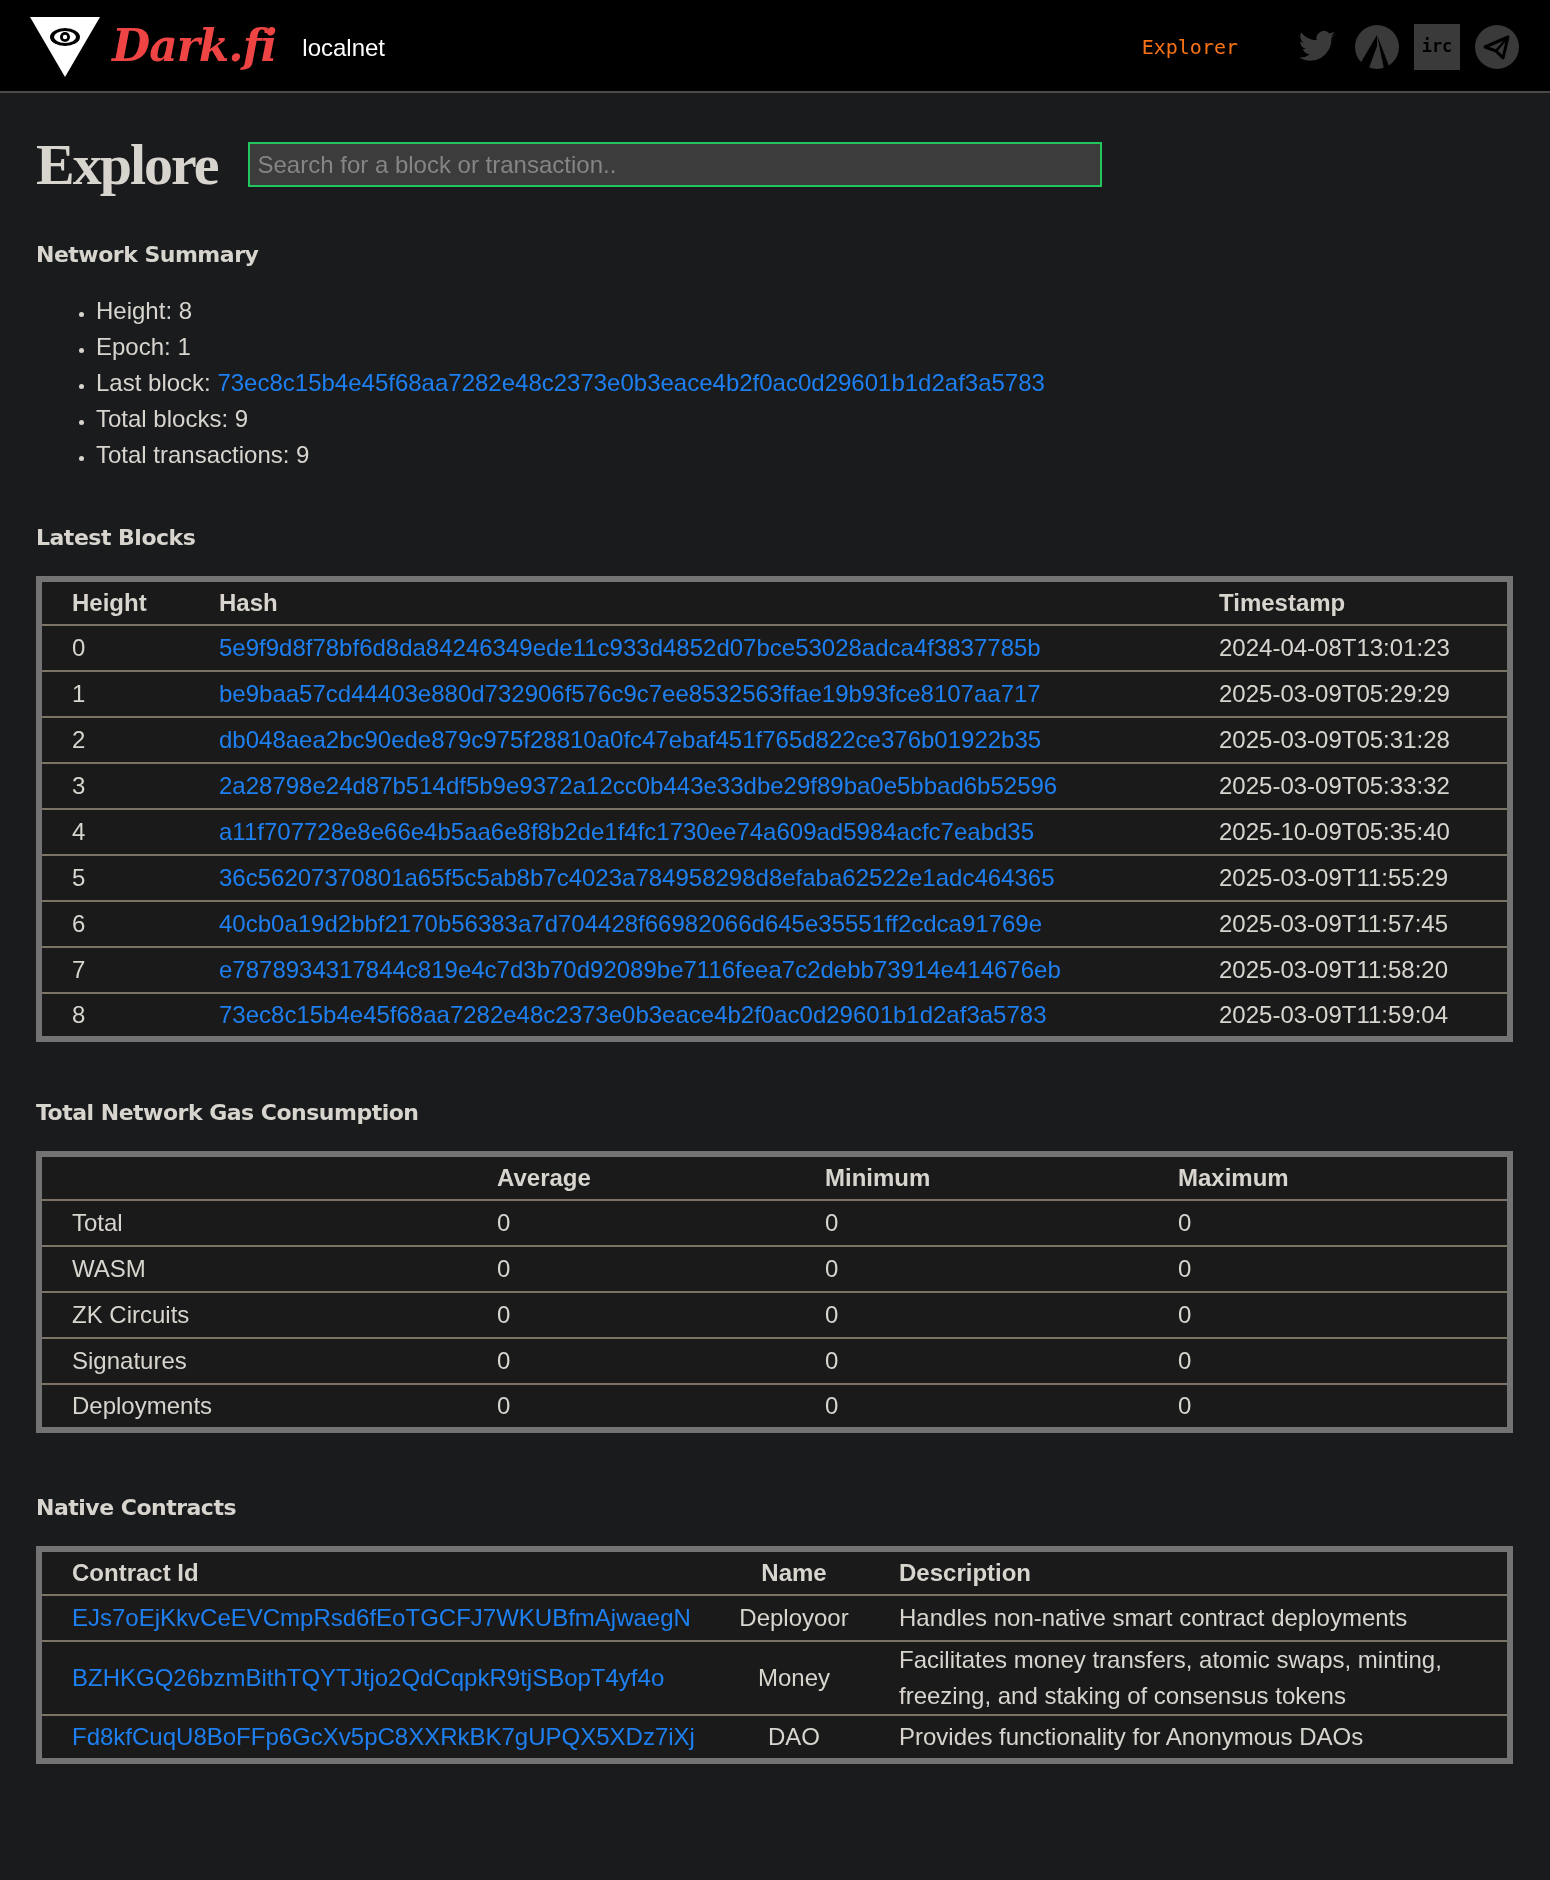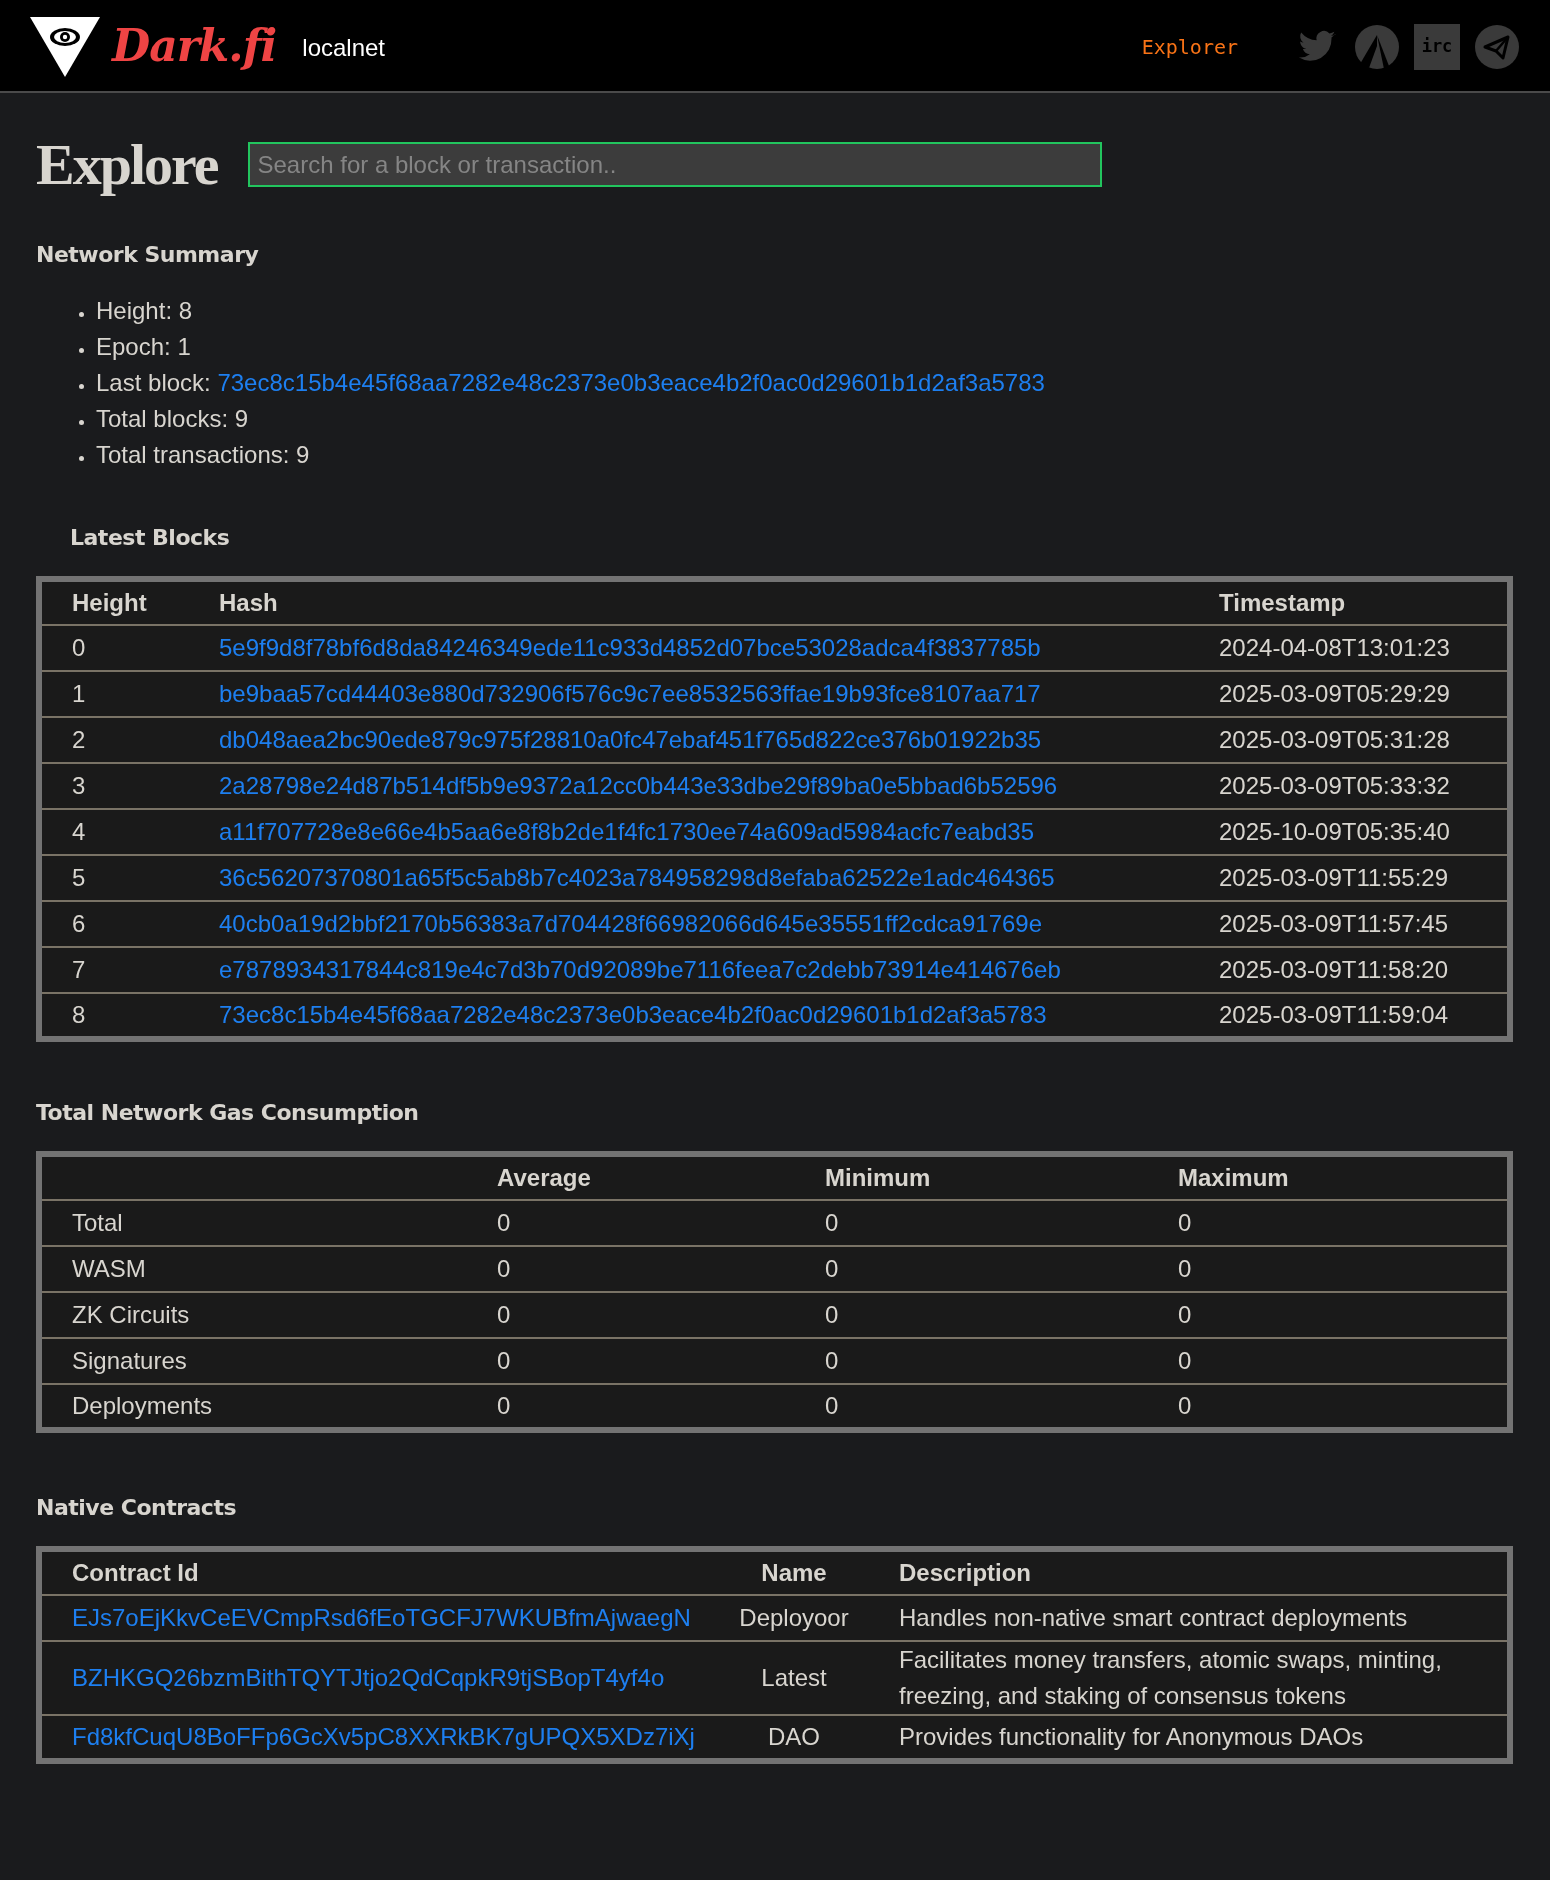--- a/index.html
+++ b/index.html
@@ -36,21 +36,21 @@
 
     h2.section {
       font-family: "DejaVu Sans", sans-serif; font-weight: bold; font-size: 22px;
       color: #d8d5cf; letter-spacing: -0.5px;
     }
     .h-summary { margin-top: 44px; }
     ul.summary { margin-top: 26px; padding-left: 60px; list-style: disc; }
     ul.summary li { line-height: 36px; font-size: 24px; }
     ul.summary li::marker { font-size: 18px; }
 
-    .h-blocks { margin-top: 52px; margin-left: 34px; }
+    .h-blocks { margin-top: 52px; }
     .h-gas { margin-top: 58px; }
     .h-contracts { margin-top: 62px; }
 
     table.dt {
       width: 1477px; border-collapse: collapse; margin-top: 26px;
       border: 6px solid #737373; background: #1a1a1a;
     }
     table.dt th, table.dt td {
       border-top: 2px solid #7a7366; height: 46px; text-align: left;
       font-size: 24px; padding: 0 0 0 30px; vertical-align: middle;
@@ -239,21 +239,21 @@
       </tr>
     </thead>
     <tbody>
       <tr>
           <td><a>EJs7oEjKkvCeEVCmpRsd6fEoTGCFJ7WKUBfmAjwaegN</a></td>
           <td class="name-cell">Deployoor</td>
           <td class="desc">Handles non-native smart contract deployments</td>
         </tr>
       <tr>
           <td><a>BZHKGQ26bzmBithTQYTJtjo2QdCqpkR9tjSBopT4yf4o</a></td>
-          <td class="name-cell">Latest</td>
+          <td class="name-cell">Money</td>
           <td class="desc">Facilitates money transfers, atomic swaps, minting, freezing, and staking of consensus tokens</td>
         </tr>
       <tr>
           <td><a>Fd8kfCuqU8BoFFp6GcXv5pC8XXRkBK7gUPQX5XDz7iXj</a></td>
           <td class="name-cell">DAO</td>
           <td class="desc">Provides functionality for Anonymous DAOs</td>
         </tr>
     </tbody>
   </table>
 </main>

